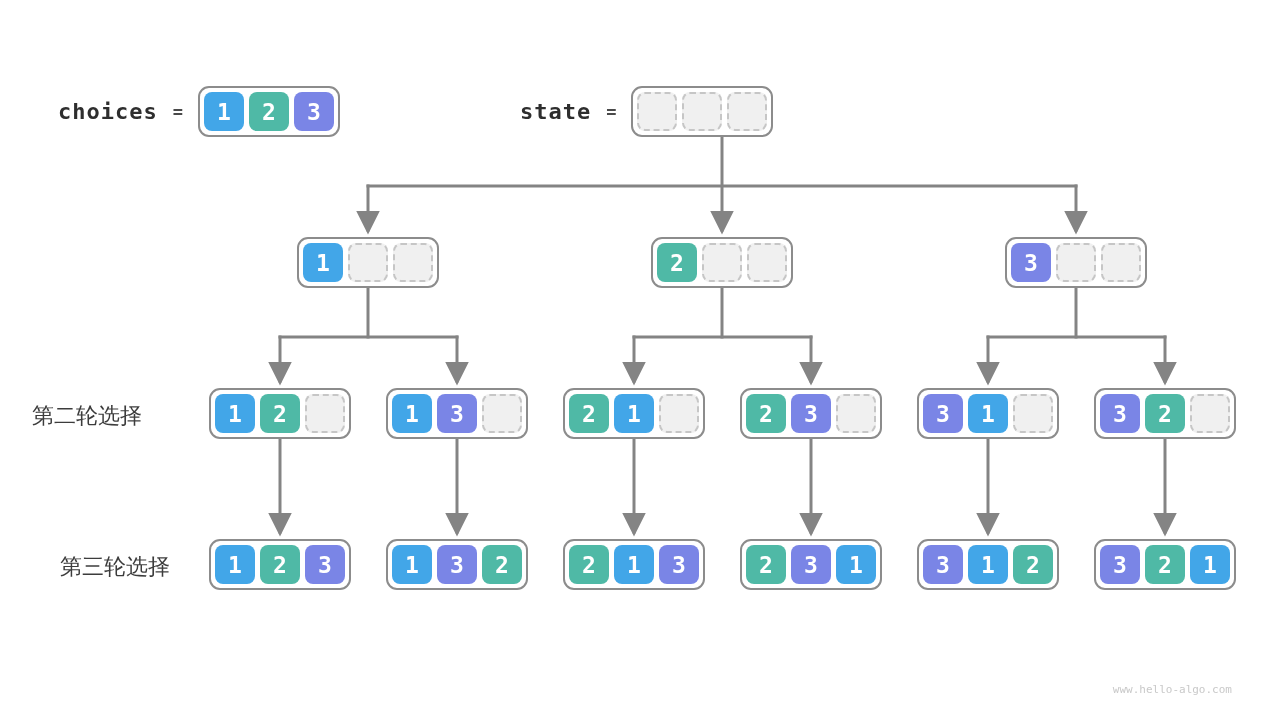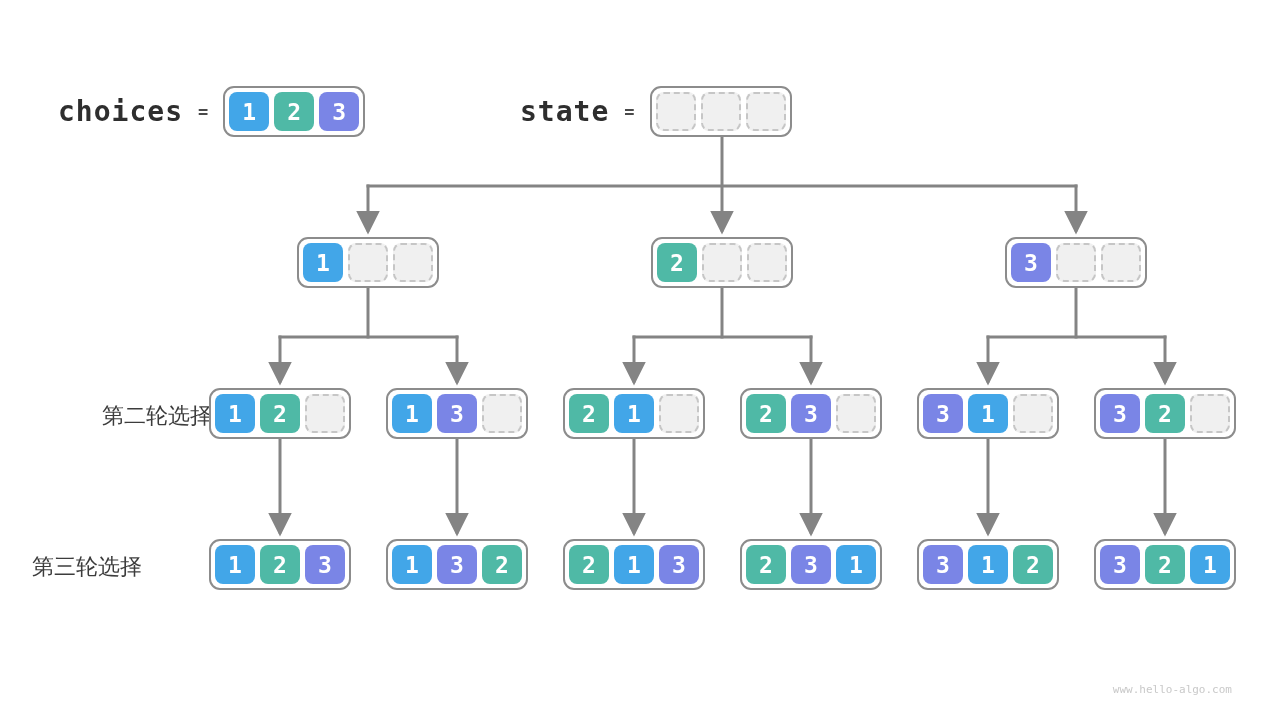--- a/index.html
+++ b/index.html
@@ -22,21 +22,21 @@
     display: flex;
     align-items: center;
     gap: 15px;
     height: 47px;
   }
   #g-choices { left: 58px; top: 88px; }
   #g-state   { left: 520px; top: 88px; }
   .kw {
     font-family: "DejaVu Sans Mono", monospace;
     font-weight: bold;
-    font-size: 28px;
+    font-size: 22px;
     color: #2e2e2e;
     letter-spacing: 1px;
   }
   .eq {
     font-family: "DejaVu Sans Mono", monospace;
     font-weight: bold;
     font-size: 17px;
     color: #4a4a4a;
   }
   .node {
@@ -68,22 +68,22 @@
   }
   .row-label {
     position: absolute;
     left: 32px;
     width: 180px;
     font-size: 22px;
     color: #3c3c3c;
     white-space: nowrap;
   }
   #row-label-0 { top: 250px; }
-  #row-label-1 { top: 401px; text-align: right; }
-  #row-label-2 { top: 552px; }
+  #row-label-1 { top: 401px; }
+  #row-label-2 { top: 552px; margin-left: 28px; }
   .watermark {
     position: absolute;
     right: 48px;
     bottom: 24px;
     font-family: "DejaVu Sans Mono", monospace;
     font-size: 11px;
     color: #c9c9c9;
   }
 </style>
 </head>

